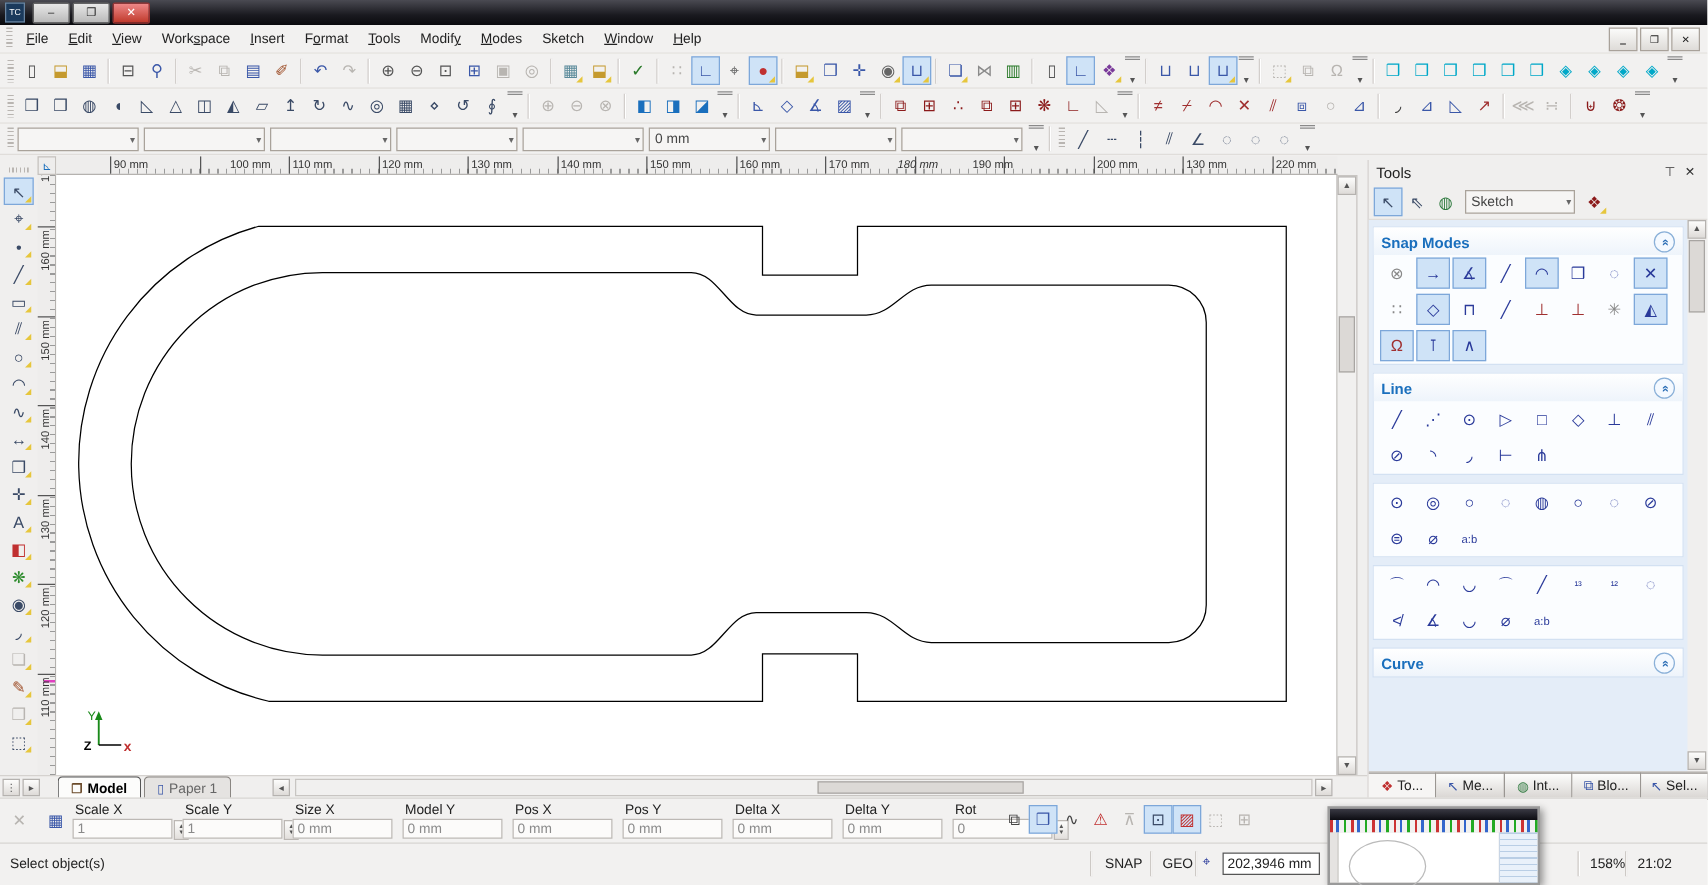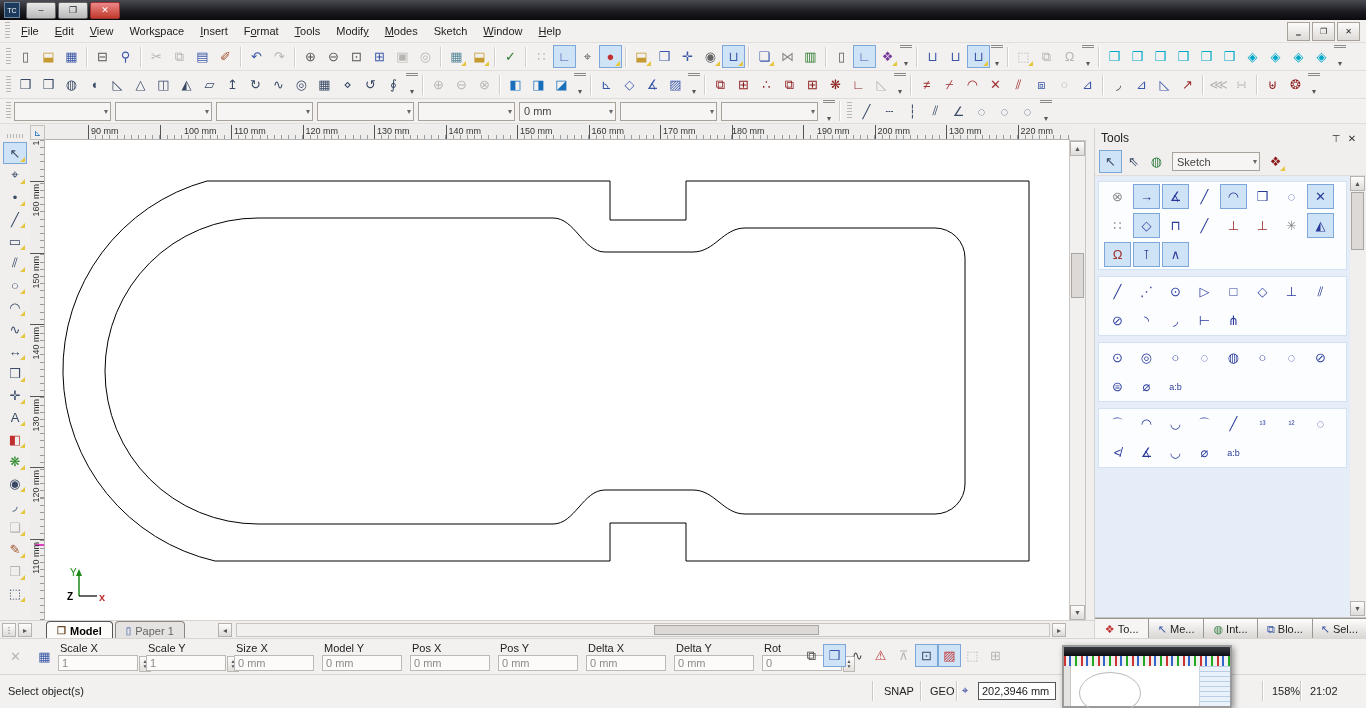--- a/index.html
+++ b/index.html
@@ -662,23 +662,23 @@
     <span class="hlab" style="left: 332px;">130 mm</span>
     <div class="mtick" style="left: 400.5px;"></div>
     <span class="hlab" style="left: 403.5px;">140 mm</span>
     <div class="mtick" style="left: 472px;"></div>
     <span class="hlab" style="left: 475px;">150 mm</span>
     <div class="mtick" style="left: 543.5px;"></div>
     <span class="hlab" style="left: 546.5px;">160 mm</span>
     <div class="mtick" style="left: 615px;"></div>
     <span class="hlab" style="left: 618px;">170 mm</span>
     <div class="mtick" style="left: 686.5px;"></div>
-    <span class="hlab" style="left: 687px;">180 mm</span>
+    <span class="hlab" style="left: 673px; font-style: italic;">180 mm</span>
     <div class="mtick" style="left: 758px;"></div>
-    <span class="hlab" style="left: 772px; text-align: center;">190 mm</span>
+    <span class="hlab" style="left: 733px; text-align: center;">190 mm</span>
     <div class="mtick" style="left: 829.5px;"></div>
     <span class="hlab" style="left: 832.5px;">200 mm</span>
     <div class="mtick" style="left: 901px;"></div>
     <span class="hlab" style="left: 904px;">130 mm</span>
     <div class="mtick" style="left: 972.5px;"></div>
     <span class="hlab" style="left: 975.5px;">220 mm</span>
   </div>
 <div id="vruler">
   <div class="vmarker" style="top:404px"></div>
 <span class="vlab" style="top: -27.5px;">170 mm</span>
@@ -760,20 +760,26 @@
       <span class="arr">▾</span>
     </div>
     <span id="ptb-right" style="display:flex">
         <div class="tbtn f">
           <span class="g" style="color: rgb(139, 26, 26);">❖</span>
         </div>
       </span>
   </div>
   <div id="psections">
       <div class="section">
+        <div class="shead">
+          <span>Snap Modes</span>
+          <div class="chev">
+            <span>«</span>
+          </div>
+        </div>
         <div class="srow">
           <div class="pbtn">
             <span class="g" style="color: rgb(136, 136, 136);">⊗</span>
           </div>
           <div class="pbtn sel">
             <span class="g">→</span>
           </div>
           <div class="pbtn sel">
             <span class="g">∡</span>
           </div>
@@ -825,20 +831,26 @@
           </div>
           <div class="pbtn sel">
             <span class="g">⊺</span>
           </div>
           <div class="pbtn sel">
             <span class="g">∧</span>
           </div>
         </div>
       </div>
       <div class="section">
+        <div class="shead">
+          <span>Line</span>
+          <div class="chev">
+            <span>«</span>
+          </div>
+        </div>
         <div class="srow">
           <div class="pbtn">
             <span class="g">╱</span>
           </div>
           <div class="pbtn">
             <span class="g">⋰</span>
           </div>
           <div class="pbtn">
             <span class="g">⊙</span>
           </div>
@@ -950,20 +962,28 @@
             <span class="g">∡</span>
           </div>
           <div class="pbtn">
             <span class="g">◡</span>
           </div>
           <div class="pbtn">
             <span class="g">⌀</span>
           </div>
           <div class="pbtn">
             <span class="g sm">a:b</span>
+          </div>
+        </div>
+      </div>
+      <div class="section">
+        <div class="shead">
+          <span>Curve</span>
+          <div class="chev">
+            <span>«</span>
           </div>
         </div>
       </div>
     </div>
   <div id="pscroll">
     <div class="sarrow" style="left:0;top:0;width:15px;height:15px">▲</div>
     <div class="sthumb" style="left:1px;top:16px;width:13px;height:58px"></div>
     <div class="sarrow" style="left:0;bottom:0;width:15px;height:15px">▼</div>
   </div>
   <div id="ptabs">

